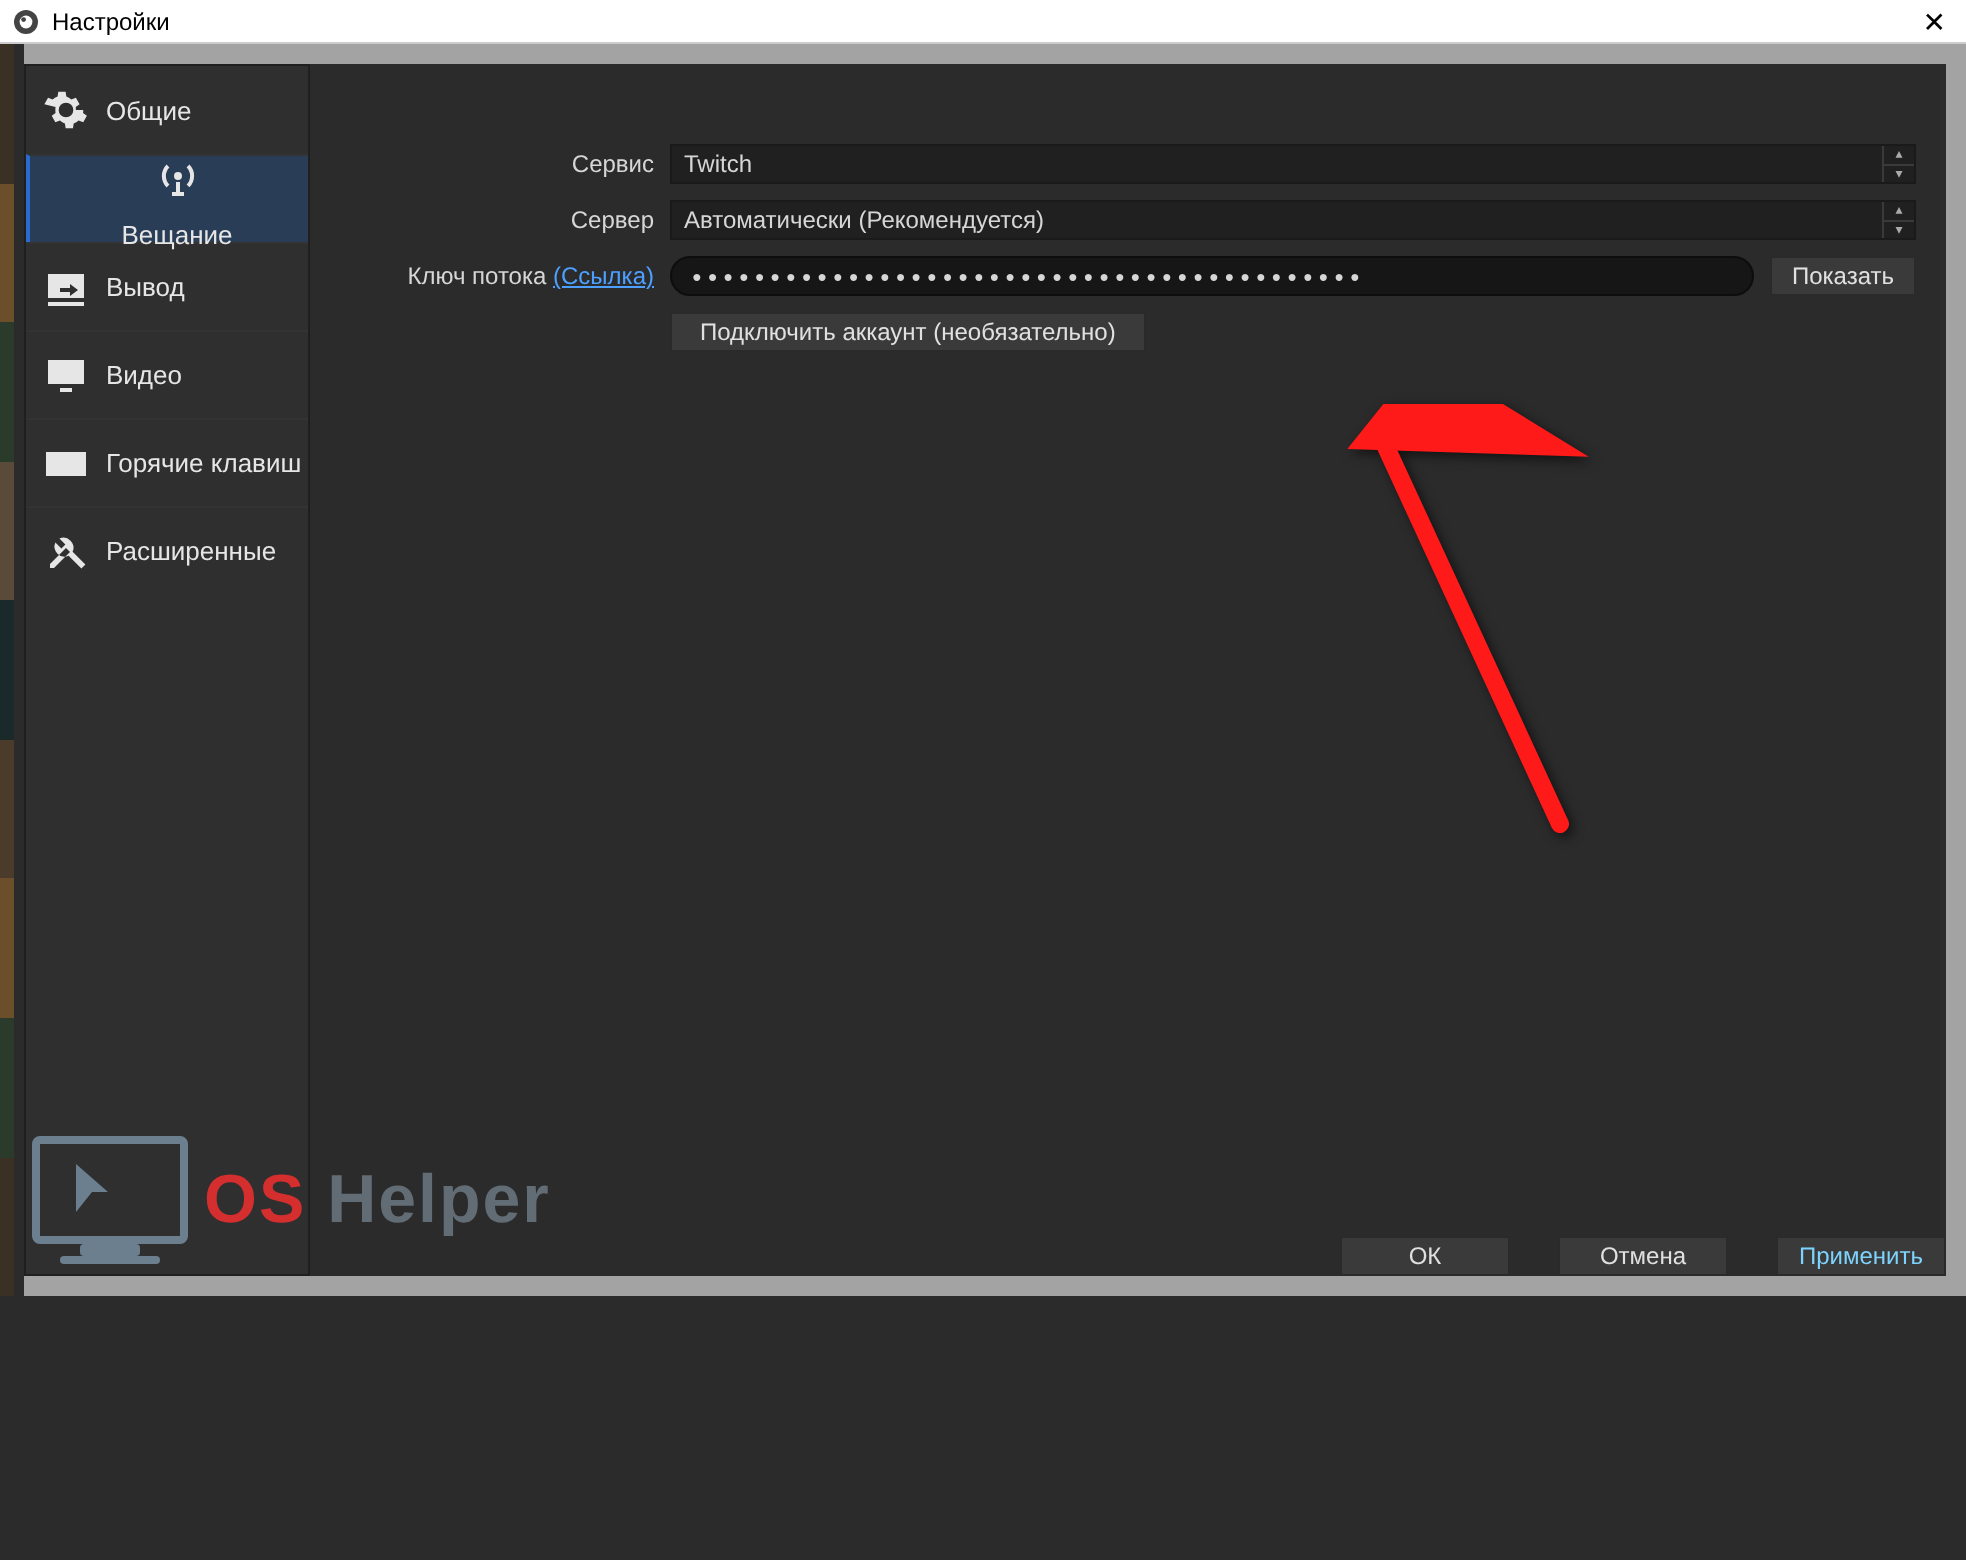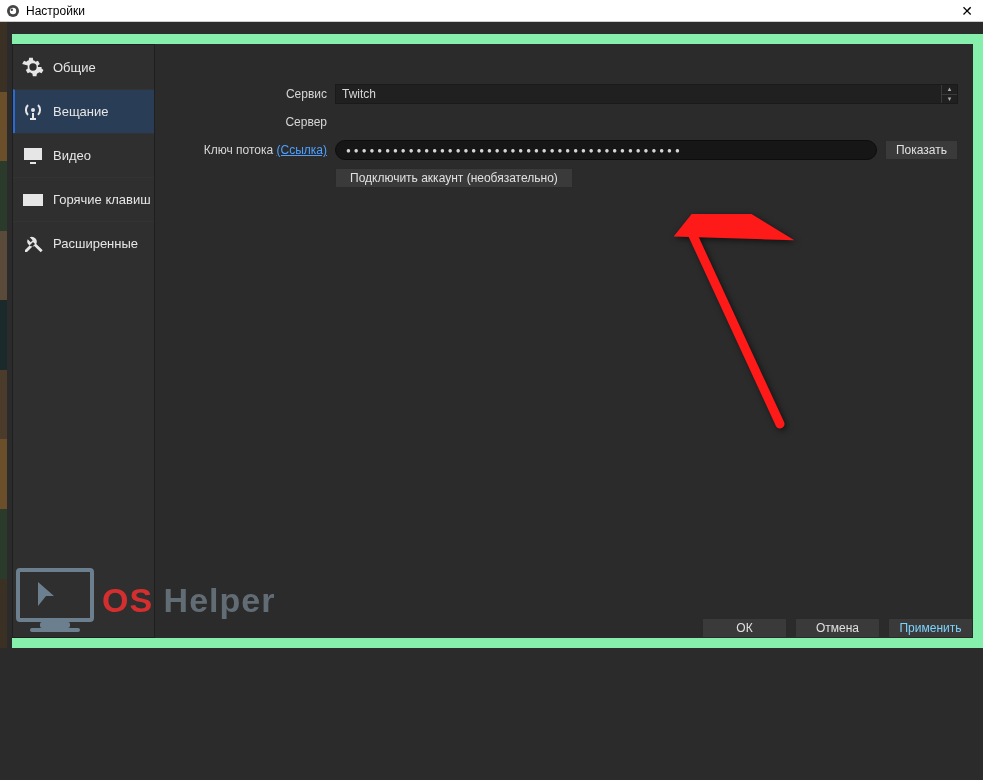--- a/index.html
+++ b/index.html
@@ -29,21 +29,21 @@
   color: #000;
   display:flex; align-items:center;
   padding: 0 6px;
   border-bottom:1px solid #ccc;
 }
 .titlebar .title { font-size:12px; }
 .titlebar .app-icon { margin-right:6px; display:flex; align-items:center; }
 .titlebar .spacer { flex:1; }
 .titlebar .close { font-size:14px; cursor:pointer; padding:0 4px; }
 
-.body { flex:1; display:flex; background:#86efac;margin-top:12px; }
+.body { flex:1; display:flex; background:#a3a3a3; }
 
 .outer-margin { width:12px; background:#2b2b2b; }
 
 .sidebar {
   width:143px;
   background:#2f2f2f;
   border:1px solid #1f1f1f;
   border-right:1px solid #1f1f1f;
   margin:10px 0 10px 0;
 }
@@ -51,21 +51,21 @@
   display:flex; align-items:center;
   height:44px;
   padding:0 8px;
   cursor:pointer;
   color:#e6e6e6;
   font-size:13px;
   gap:8px;
   white-space:nowrap;
 }
 .side-item + .side-item { border-top:1px solid #333; }
-.side-item.selected { background:#2a3d56; border-left:2px solid #2a6bd1; padding-left:6px; }
+.side-item.selected { background:#2a3d56; border-left:2px solid #2a6bd1; padding-left:16px;flex-direction:column; }
 .side-icon { width:24px; height:24px; display:flex; align-items:center; justify-content:center; }
 .side-icon svg { fill:#e6e6e6; }
 
 .content {
   flex:1; position:relative;
   margin:10px 10px 10px 0;
   background:#2b2b2b;
 }
 
 .form { padding:40px 15px 0 15px; }
@@ -91,21 +91,21 @@
 .btn {
   height:20px; background:#3a3a3a; border:1px solid #2a2a2a; color:#e0e0e0;
   display:inline-flex; align-items:center; justify-content:center; padding:0 14px;
   font-size:12px; cursor:pointer;
 }
 .btn.small { padding:0 10px; }
 .btn.disabled { color:#7dd3fc; cursor:default; }
 
 .dialog-buttons {
   position:absolute; right:10px; bottom:10px;
-  display:flex; gap:8px;
+  display:flex; gap:24px;
 }
 .dialog-buttons .btn { width:85px; padding:0; }
 
 .arrow-anno { position:absolute; left:505px; top:170px; pointer-events:none; }
 .arrow-anno svg { filter: drop-shadow(2px 2px 3px rgba(0,0,0,.6)); }
 
 .watermark {
   position:absolute; left:16px; bottom:16px;
   display:flex; align-items:center; gap:8px; opacity:.8;
 }
@@ -167,20 +167,28 @@
         <span class="side-icon">
           <svg width="24" height="24" viewBox="0 0 24 24">
               <path d="M12 8a2 2 0 1 0 0 4 2 2 0 0 0 0-4zm-5.7 7.7A8 8 0 0 1 6.3 4.3l1.4 1.4a6 6 0 0 0 0 8.5zM16.3 5.7l1.4-1.4a8 8 0 0 1 0 11.3l-1.4-1.4a6 6 0 0 0 0-8.5zM11 13h2v5h2v2H9v-2h2z"></path>
             </svg>
         </span>
         <span>Вещание</span>
       </div>
       <div class="side-item">
         <span class="side-icon">
           <svg width="24" height="24" viewBox="0 0 24 24">
+              <path d="M3 5h18v12H3zM3 19h18v2H3z M14 10l4 3-4 3v-2h-5v-2h5z" fill-rule="evenodd"></path>
+            </svg>
+        </span>
+        <span>Вывод</span>
+      </div>
+      <div class="side-item">
+        <span class="side-icon">
+          <svg width="24" height="24" viewBox="0 0 24 24">
               <path d="M3 4h18v12H3zM9 18h6v2H9z"></path>
             </svg>
         </span>
         <span>Видео</span>
       </div>
       <div class="side-item">
         <span class="side-icon">
           <svg width="24" height="24" viewBox="0 0 24 24">
               <path d="M2 6h20v12H2zM4 8h2v2H4zm3 0h2v2H7zm3 0h2v2h-2zm3 0h2v2h-2zm3 0h2v2h-2zM4 11h2v2H4zm3 0h2v2H7zm3 0h2v2h-2zm3 0h2v2h-2zm3 0h2v2h-2zM6 14h12v2H6z"></path>
             </svg>
@@ -206,20 +214,29 @@
               <span>Twitch</span>
               <span class="spin">
                   <i>▴</i>
                   <i>▾</i>
                 </span>
             </div>
           </div>
         </div>
         <div class="row">
           <div class="lbl">Сервер</div>
+          <div class="ctrl">
+            <div class="combo">
+              <span>Автоматически (Рекомендуется)</span>
+              <span class="spin">
+                  <i>▴</i>
+                  <i>▾</i>
+                </span>
+            </div>
+          </div>
         </div>
         <div class="row">
           <div class="lbl">
             <span>Ключ потока</span>
             <span> </span>
             <span class="link">(Ссылка)</span>
           </div>
           <div class="ctrl">
             <div class="pw">
                 <span>●●●●●●●●●●●●●●●●●●●●●●●●●●●●●●●●●●●●●●●●●●●</span>

